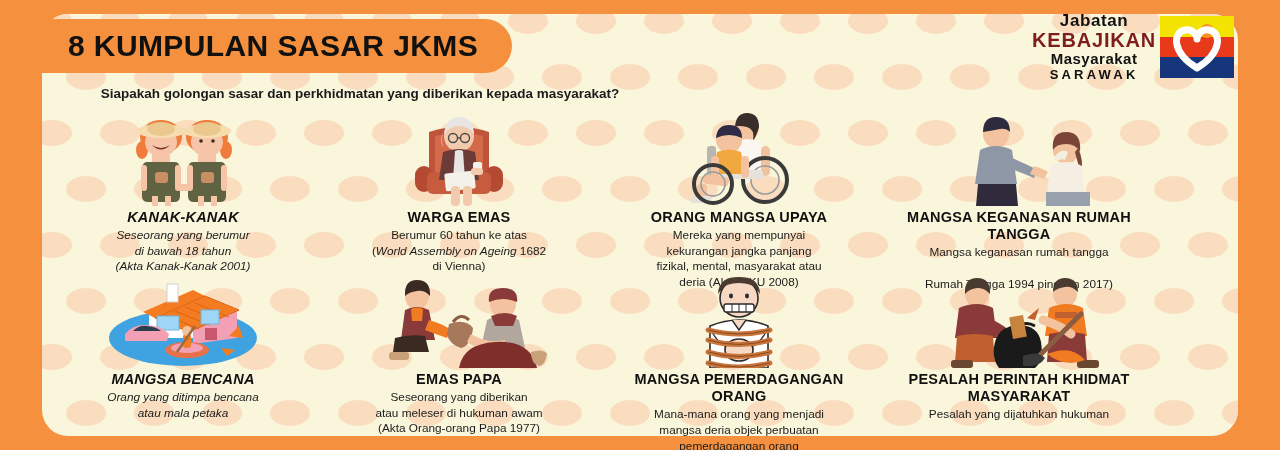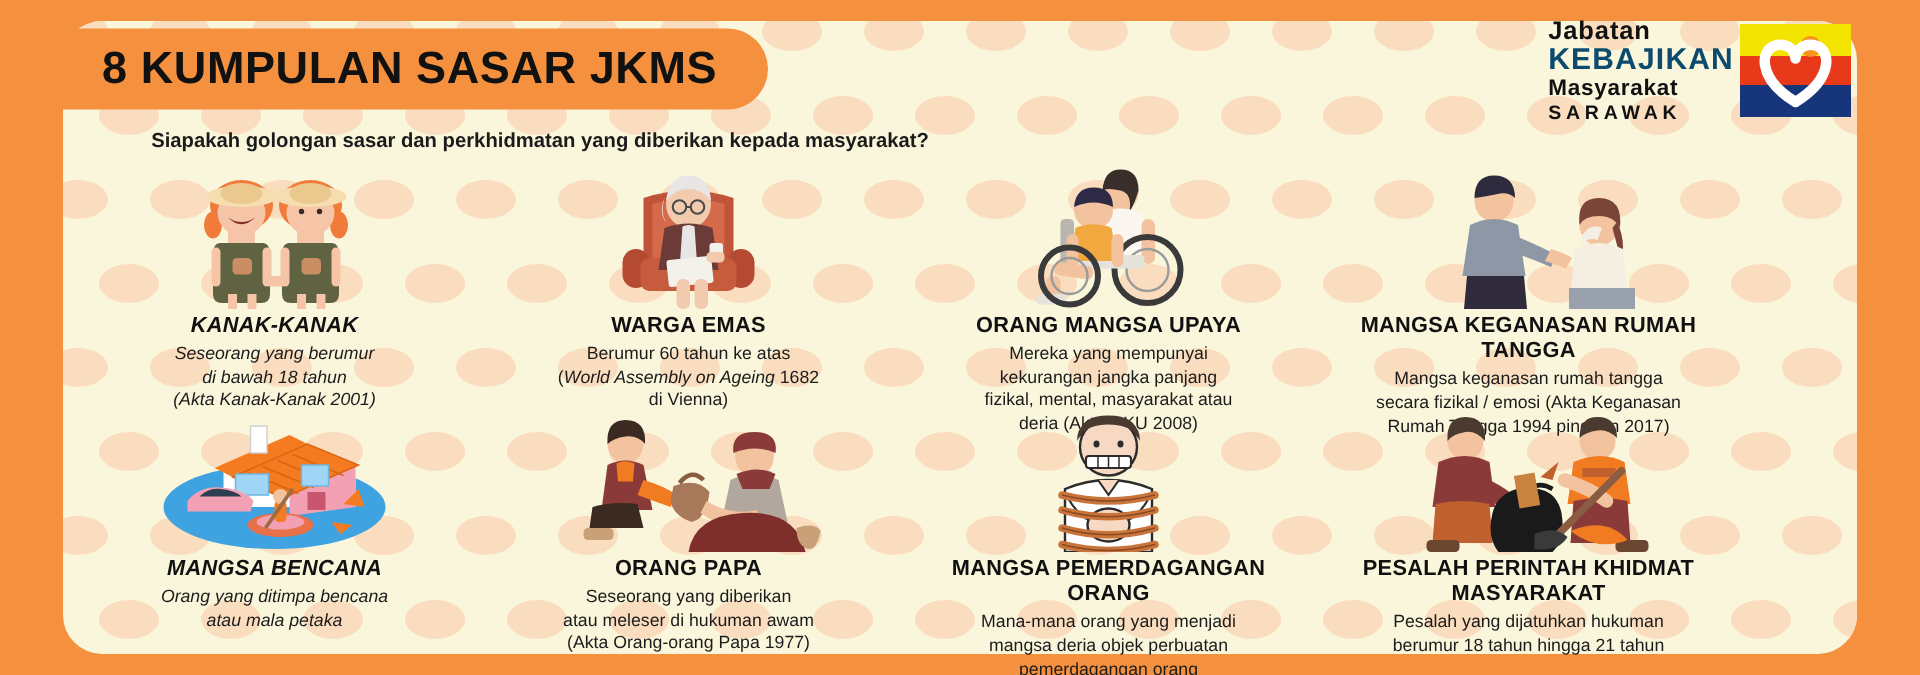--- a/index.html
+++ b/index.html
@@ -43,23 +43,23 @@
     letter-spacing: .4px; white-space: nowrap;
   }
 
   
   #logo {
     position: absolute;
     right: 46px; top: 12px;
     display: flex; align-items: center; gap: 4px;
     z-index: 6;
   }
-  #logo .words { line-height: 1; text-align: left; }
+  #logo .words { line-height: 1; text-align: center; }
   #logo .l1 { font-size: 17px; font-weight: 700; color: #111; letter-spacing: .6px; }
-  #logo .l2 { font-size: 20px; font-weight: 800; color: #0c4a6e; letter-spacing: .8px; margin-top:1px;}
+  #logo .l2 { font-size: 20px; font-weight: 800; color: #7f1d1d; letter-spacing: .8px; margin-top:1px;}
   #logo .l3 { font-size: 15px; font-weight: 700; color: #111; letter-spacing: .5px; margin-top:1px;}
   #logo .l4 { font-size: 13px; font-weight: 700; color: #111; letter-spacing: 3.2px; margin-top:2px;}
   #logo .emblem {
     width: 74px; height: 62px; position: relative; overflow: hidden;
     background: linear-gradient(180deg,#F2E400 0%,#F2E400 34%,#E8391B 34%,#E8391B 66%,#16357A 66%,#16357A 100%);
   }
   #logo .emblem .heart {
     position: absolute; left: 7px; top: 6px; width: 60px; height: 50px;
   }
 
@@ -417,21 +417,21 @@
       <path d="M120 48 q6 -10 14 -6 l-3 8 q-6 -2 -9 2Z" fill="#F4EFE2"></path>
       <path d="M128 38 q8 -6 12 2 q-7 -3 -12 -2Z" fill="#F2C39E"></path>
       <rect x="112" y="82" width="44" height="14" fill="#9AA1AE"></rect>
     </svg>
   </div>
   <h3>
     <span>MANGSA KEGANASAN RUMAH TANGGA</span>
   </h3>
   <p>
     <span>Mangsa keganasan rumah tangga</span><br>
-    <span>secara fizikal / emosi (Akta Keganasan</span><br>
+    <br>
     <span>Rumah Tangga 1994 pindaan 2017)</span>
   </p>
 </div>
 
 <div class="card r2 c1 c1w">
   <div class="art">
     <svg width="160" height="92" viewBox="0 0 160 92">
       <ellipse cx="80" cy="62" rx="74" ry="28" fill="#3EA3E0"></ellipse>
 
       <path d="M46 34 l44 -18 l44 18 v28 h-88Z" fill="#FFFFFF"></path>
@@ -492,21 +492,21 @@
       <path d="M122 26 q-2 -14 14 -14 q16 0 14 14 q-14 -6 -28 0Z" fill="#8A3A38"></path>
       <path d="M120 44 q16 -8 32 0 l6 28 h-44Z" fill="#B2A79E"></path>
       <path d="M124 40 q14 -6 26 0 l-4 10 h-18Z" fill="#8A3A38"></path>
       <path d="M104 58 q16 10 34 6 l-2 10 q-20 4 -36 -8Z" fill="#F2C39E"></path>
 
       <path d="M92 92 q4 -24 36 -26 q36 -2 42 26Z" fill="#7E2F2B"></path>
 
       <path d="M164 76 q12 -4 16 2 q-2 12 -8 12 q-8 -2 -8 -14Z" fill="#C8A178"></path>
     </svg>
   </div>
-  <h3>ORANG PAPA</h3>
+  <h3>EMAS PAPA</h3>
   <p>
     <span>Seseorang yang diberikan</span><br>
     <span>atau meleser di hukuman awam</span><br>
     <span>(Akta Orang-orang Papa 1977)</span>
   </p>
 </div>
 
 <div class="card r2 c3">
   <div class="art">
     <svg width="130" height="92" viewBox="0 0 130 92">
@@ -582,15 +582,14 @@
       <path d="M94 80 q14 -6 22 2 q-6 10 -22 8Z" fill="#3A3A3A"></path>
 
       <path d="M118 78 q24 -10 38 6 q-20 8 -38 -6Z" fill="#F07B20"></path>
     </svg>
   </div>
   <h3>
     <span>PESALAH PERINTAH KHIDMAT MASYARAKAT</span>
   </h3>
   <p>
     <span>Pesalah yang dijatuhkan hukuman</span><br>
-    <span>berumur 18 tahun hingga 21 tahun</span>
   </p>
 </div>
 
 </body></html>

